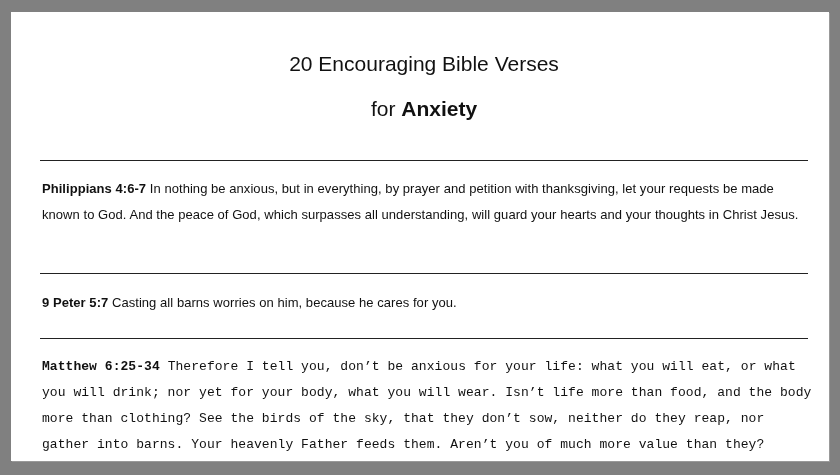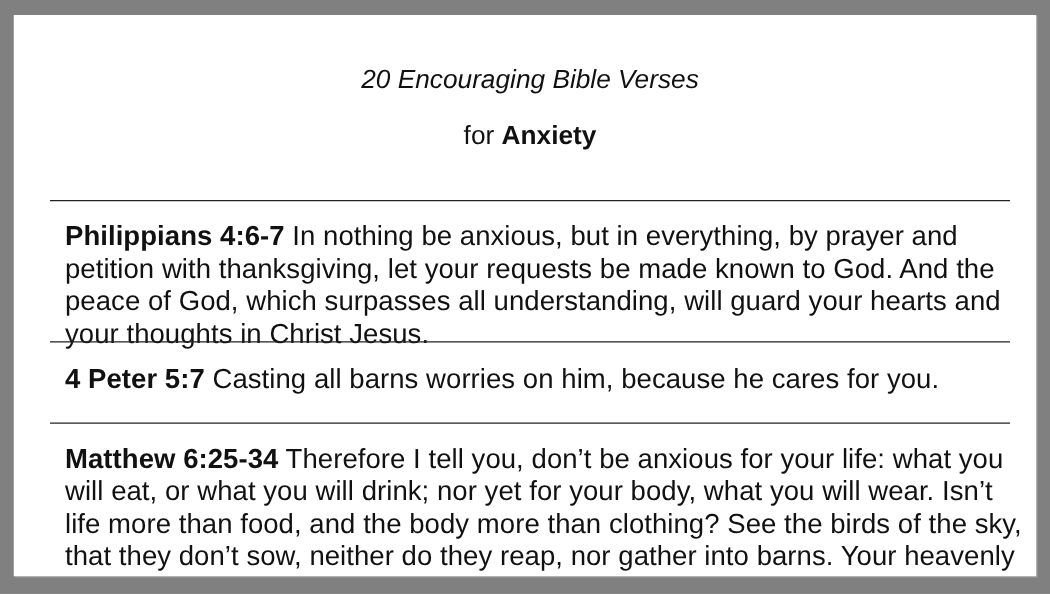--- a/index.html
+++ b/index.html
@@ -29,42 +29,42 @@
       color: #111111;
     }
     .title-line {
       position: absolute;
       left: 0;
       width: 768px;
       text-align: center;
       font-size: 21px;
       line-height: 24px;
     }
-    .title-1 { top: 40px; font-style: italic; }
+    .title-1 { top: 40px; }
     .title-2 { top: 85px; }
     .title-2 b { font-weight: bold; text-align: center; }
     .rule {
       position: absolute;
       left: 0;
       width: 768px;
       height: 0;
       border-top: 1.5px solid #222222;
     }
     .verse {
       position: absolute;
-      left: 12px;
+      left: 2px;
       width: 770px;
-      font-size: 22px;
+      font-size: 13px;
       line-height: 26px;
       letter-spacing: 0.05px;
     }
     .verse .ref { font-weight: bold; }
     .v1 { top: 164px; }
     .v2 { top: 278px; }
-    .v3 { top: 342px; }
+    .v3 { top: 342px; font-family: Liberation Mono, monospace; }
   </style>
 </head>
 <body>
 
 <div class="page">
   <div class="doc">
 
     <div class="title-line title-1">
       <span>20 Encouraging Bible Verses</span>
     </div>
@@ -74,21 +74,21 @@
 
     <div class="rule" style="top:148px;"></div>
 
     <div class="verse v1">
       <span class="ref">Philippians 4:6-7</span><span> In nothing be anxious, but in everything, by prayer and petition with thanksgiving, let your requests be made known to God. And the peace of God, which surpasses all understanding, will guard your hearts and your thoughts in Christ Jesus.</span>
     </div>
 
     <div class="rule" style="top:261px;"></div>
 
     <div class="verse v2">
-      <span class="ref">4 Peter 5:7</span><span> Casting all barns worries on him, because he cares for you.</span>
+      <span class="ref">9 Peter 5:7</span><span> Casting all barns worries on him, because he cares for you.</span>
     </div>
 
     <div class="rule" style="top:326px;"></div>
 
     <div class="verse v3">
       <span class="ref">Matthew 6:25-34</span><span> Therefore I tell you, don’t be anxious for your life: what you will eat, or what you will drink; nor yet for your body, what you will wear. Isn’t life more than food, and the body more than clothing? See the birds of the sky, that they don’t sow, neither do they reap, nor gather into barns. Your heavenly Father feeds them. Aren’t you of much more value than they?</span>
     </div>
 
   </div>
 </div>

